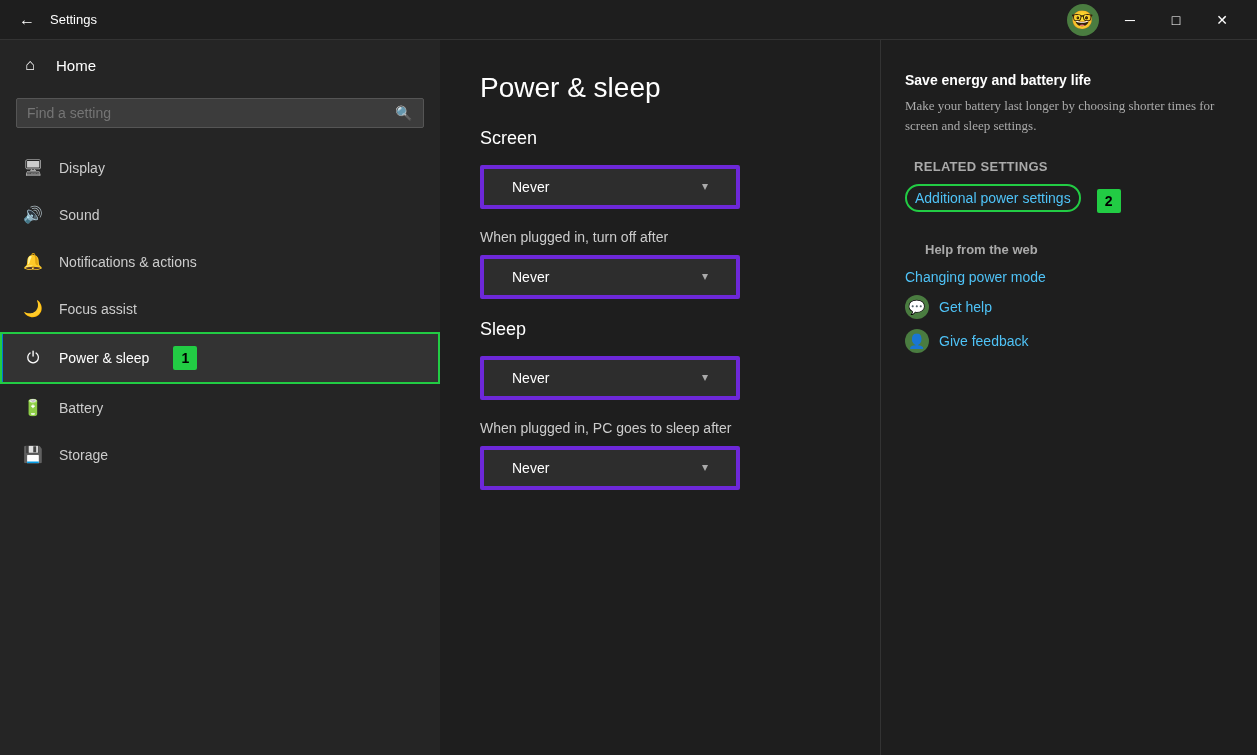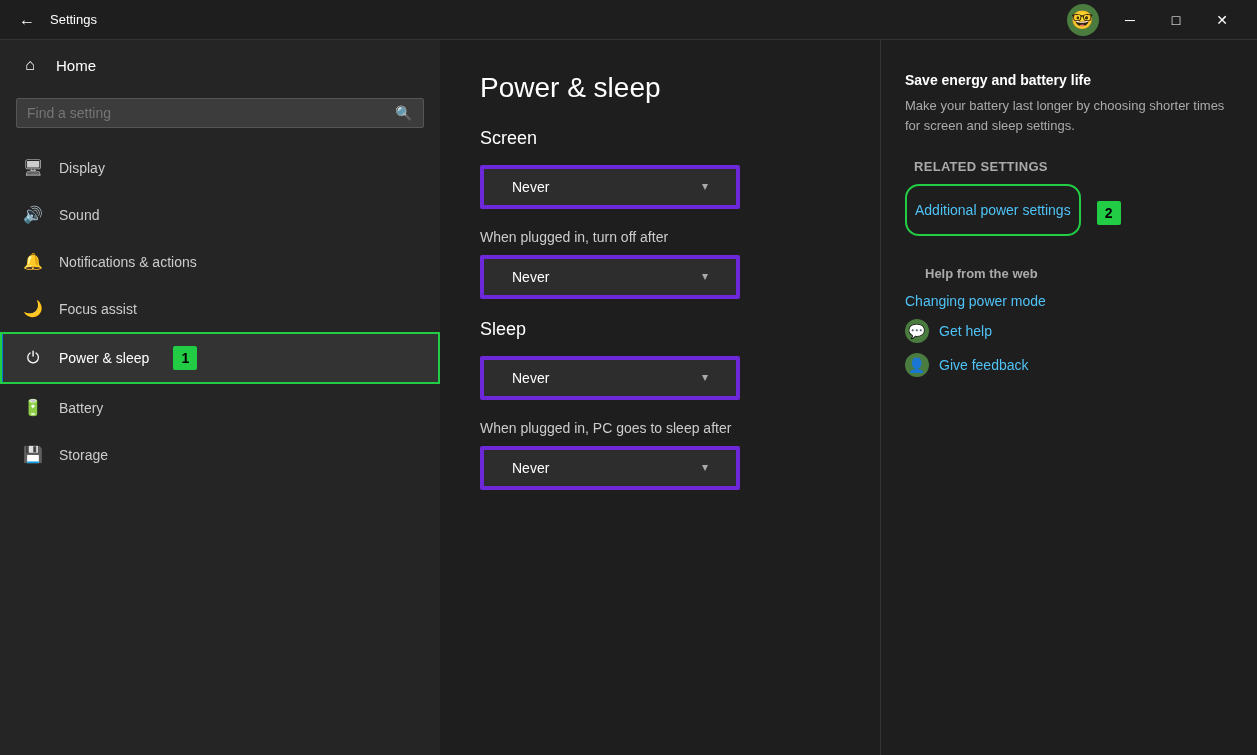--- a/index.html
+++ b/index.html
@@ -218,39 +218,40 @@
       font-weight: 600;
       color: #ffffff;
       margin-bottom: 8px;
     }
 
     .right-desc {
       font-size: 13px;
       color: #aaaaaa;
       line-height: 1.5;
       margin-bottom: 24px;
+      font-family: Liberation Serif, serif;
     }
 
     .related-settings-title {
       font-size: 13px;
       font-weight: 600;
       color: #aaaaaa;
       margin-bottom: 10px;
       text-transform: uppercase;
       letter-spacing: 0.3px;
       margin-left: 9px;
     }
 
     .related-link {
       font-size: 14px;
       color: #4fc3f7;
       cursor: pointer;
       margin-bottom: 6px;
       display: block;
-      padding: 16px 8px;
+      padding: 4px 8px;
       border: 2px solid #22cc44;
       border-radius: 14px;
       width: fit-content;
     }
 
     .help-heading {
       font-size: 13px;
       font-weight: 600;
       color: #aaaaaa;
       margin-top: 24px;

